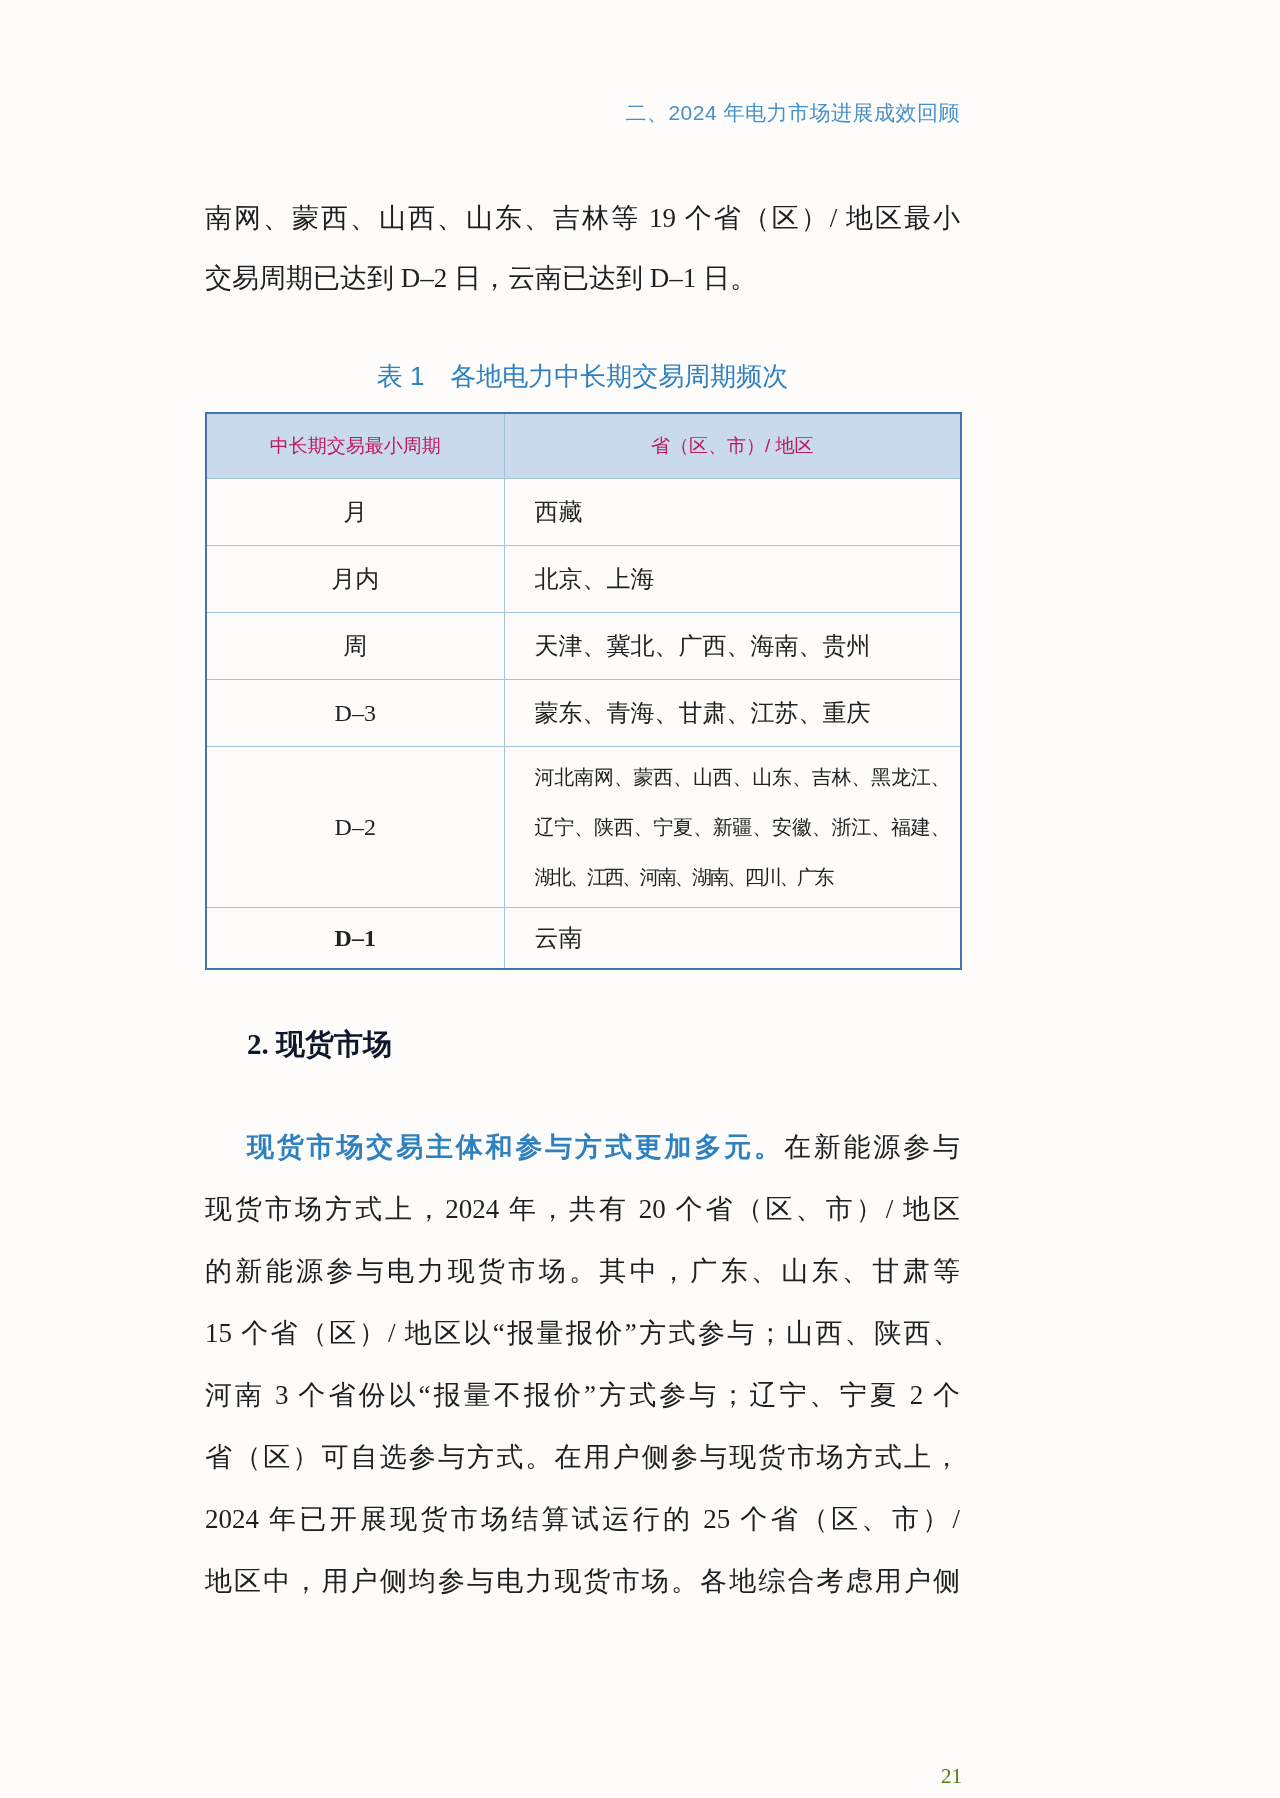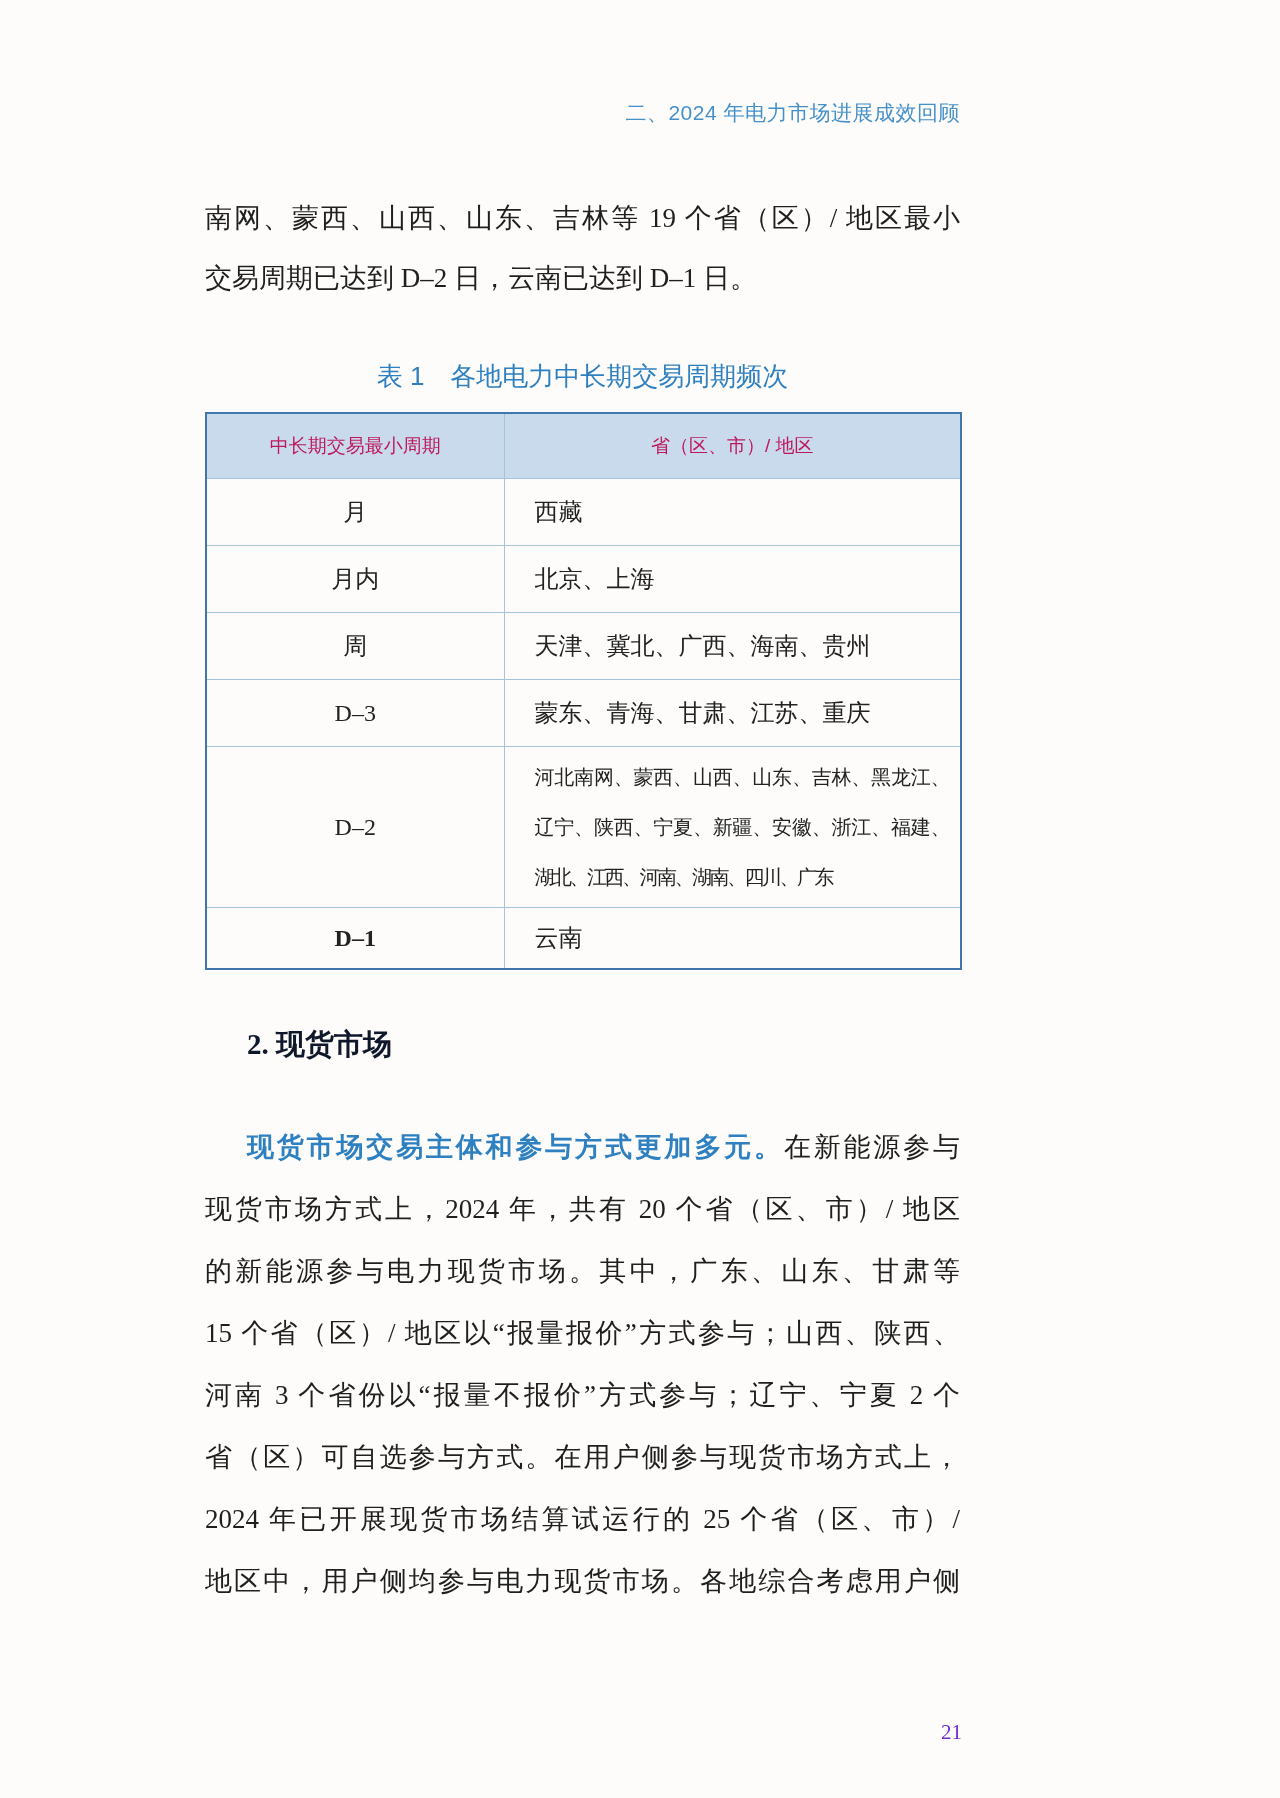--- a/index.html
+++ b/index.html
@@ -106,24 +106,24 @@
   .p2 .line{height:62px;line-height:62px;}
   .indent{padding-left:42px;}
   .lead{
     font-family:"Liberation Sans","DejaVu Sans",sans-serif;
     font-weight:700;
     color:var(--accent,#2e80c0);
   }
   
   .page-number{
     position:absolute;
-    top:1720px;
+    top:1764px;
     right:318px;
     font-size:21px;
-    color:#6d28d9;
+    color:#4d7c0f;
     margin-left:17px;
   }
 </style>
 </head>
 <body>
 
 <div class="page">
   <div class="content">
 
     <div class="running-header">二、2024 年电力市场进展成效回顾</div>

